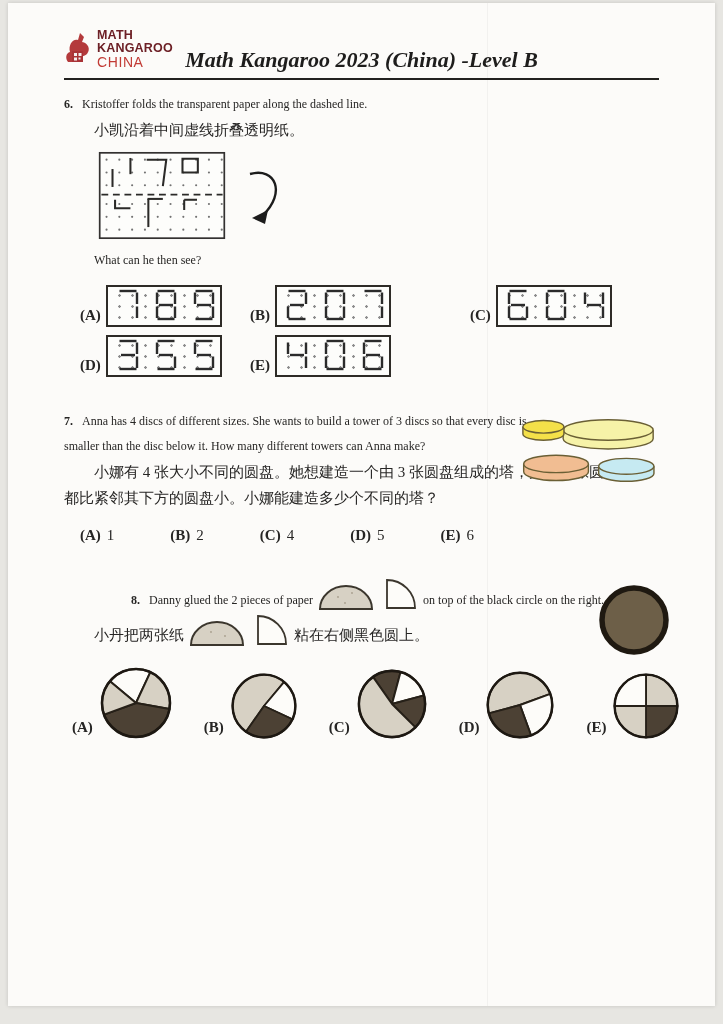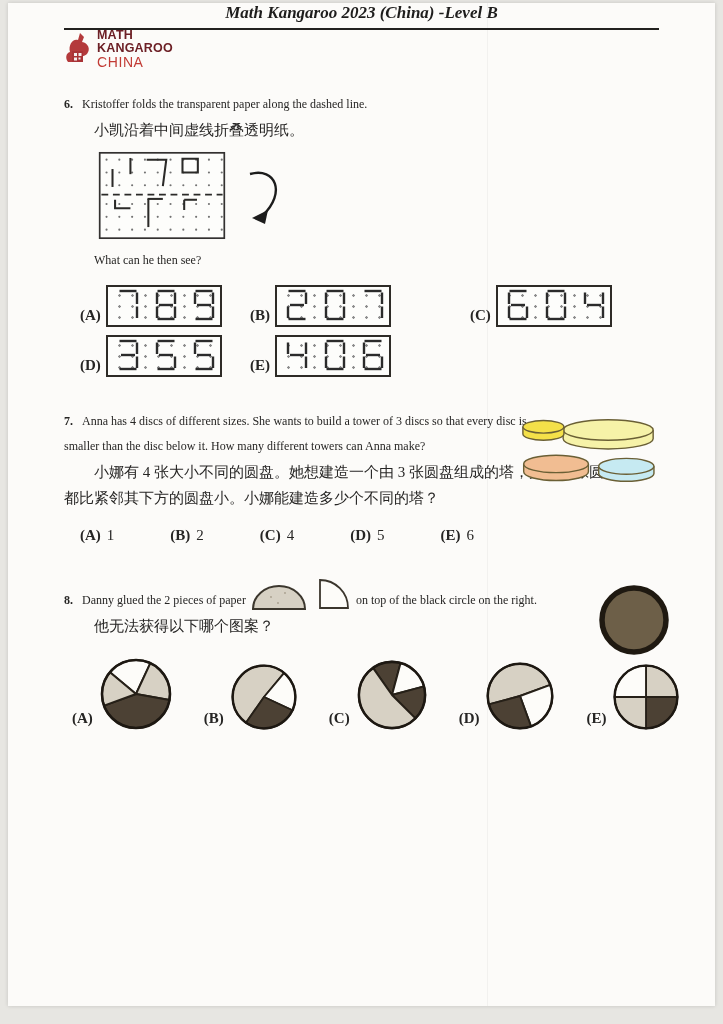--- a/index.html
+++ b/index.html
@@ -8,21 +8,21 @@
   .page { position:absolute; left:8px; top:3px; width:707px; height:1003px; background:#fcfbf9; box-shadow:0 0 4px rgba(0,0,0,.15); overflow:hidden; }
   .scan-line { position:absolute; left:479px; top:0; bottom:0; width:1px; background:rgba(60,60,55,.05); }
   .content { position:relative; padding:0 56px; }
 
   
   .header { position:relative; height:78px; }
   .logo { position:absolute; left:0; top:26px; display:flex; align-items:flex-start; gap:3px; }
   .logo-text { display:flex; flex-direction:column; line-height:1.02; font-family:"Liberation Sans", sans-serif; }
   .logo-l1, .logo-l2 { font-weight:bold; font-size:12.5px; color:#6d2026; letter-spacing:.2px; }
   .logo-l3 { font-size:14px; color:#c23b35; font-weight:normal; letter-spacing:.6px; }
-  .page-title { text-align:center; font-style:italic; font-weight:bold; font-size:17px; color:#1e1d1c; }
+  .page-title { text-align:center; padding-top:44px; font-style:italic; font-weight:bold; font-size:22px; color:#1e1d1c; }
   .rule { margin-top:5px; border-bottom:2.5px solid #22211f; }
 
   
   .q { position:relative; }
   .qline { font-size:12px; line-height:25px; }
   .qnum { font-weight:bold; margin-right:9px; }
   .zh { font-size:15px; line-height:26px; }
   .indent2 { text-indent:2em; }
   .sub { margin-left:30px; }
 
@@ -40,21 +40,21 @@
 
   
   .q7 { margin-top:26px; }
   .q7text { width:470px; }
   .discs-wrap { position:absolute; right:-6px; top:2px; }
   .q7opts { display:flex; margin:16px 0 0 16px; gap:56px; }
   .opt7 { display:flex; gap:6px; font-size:15px; }
 
   
   .q8 { margin-top:30px; }
-  .q8text { width:540px; }
+  .q8text { width:540px;text-align:right; }
   .inline-shape { vertical-align:-7px; margin:0 5px; }
   .black-circle-wrap { position:absolute; right:-12px; top:6px; }
   .q8opts { display:flex; align-items:flex-end; margin:16px 0 0 8px; gap:29px; }
   .opt8 { display:flex; align-items:flex-end; gap:4px; }
   .opt8 .opt-label { padding-bottom:6px; }
 </style>
 </head>
 <body>
 
 <div class="page">
@@ -341,21 +341,29 @@
       <div class="qline q8text">
         <span class="qnum">8.</span><span>Danny glued the 2 pieces of paper</span><svg class="inline-shape" width="56" height="28" viewBox="0 0 56 28">
             <path d="M2,26 a26,23 0 0 1 52,0 z" stroke="#3b362d" stroke-width="2" fill="#d7d1c4"></path>
             <circle cx="20" cy="14" r="0.9" fill="#a89e8c"></circle>
             <circle cx="34" cy="10" r="0.9" fill="#a89e8c"></circle>
             <circle cx="27" cy="20" r="0.9" fill="#a89e8c"></circle>
           </svg><svg class="inline-shape" width="34" height="34" viewBox="0 0 34 34">
             <path d="M3,3 a28,28 0 0 1 28,28 l-28,0 z" stroke="#3b362d" stroke-width="1.8" fill="#fdfcf9"></path>
           </svg><span>on top of the black circle on the right.</span>
       </div>
-      <div class="zh sub">他无法获得以下哪个图案？</div>
+      <div class="zh sub">
+        <span>小丹把两张纸</span><svg class="inline-shape" width="56" height="28" viewBox="0 0 56 28">
+            <path d="M2,26 a26,23 0 0 1 52,0 z" stroke="#3b362d" stroke-width="2" fill="#d7d1c4"></path>
+            <circle cx="22" cy="13" r="0.9" fill="#a89e8c"></circle>
+            <circle cx="36" cy="17" r="0.9" fill="#a89e8c"></circle>
+          </svg><svg class="inline-shape" width="34" height="34" viewBox="0 0 34 34">
+            <path d="M3,3 a28,28 0 0 1 28,28 l-28,0 z" stroke="#3b362d" stroke-width="1.8" fill="#fdfcf9"></path>
+          </svg><span>粘在右侧黑色圆上。</span>
+      </div>
 
       <div class="q8opts">
         <div class="opt8">
           <span class="opt-label">(A)</span>
           <svg width="78" height="78" viewBox="0 0 78 78">
               <path d="M39,39 L12.95,17.15 A34,34 0 0 1 53.37,8.19 Z" fill="#fdfcf9" stroke="#262018" stroke-width="2" stroke-linejoin="round"></path>
               <path d="M39,39 L53.37,8.19 A34,34 0 0 1 72.48,44.90 Z" fill="#d7d1c4" stroke="#262018" stroke-width="2" stroke-linejoin="round"></path>
               <path d="M39,39 L72.48,44.90 A34,34 0 0 1 7.05,50.63 Z" fill="#4c4134" stroke="#262018" stroke-width="2" stroke-linejoin="round"></path>
               <path d="M39,39 L7.05,50.63 A34,34 0 0 1 12.95,17.15 Z" fill="#d7d1c4" stroke="#262018" stroke-width="2" stroke-linejoin="round"></path>
               <circle cx="39" cy="39" r="34" fill="none" stroke="#1d1812" stroke-width="2.6"></circle>

